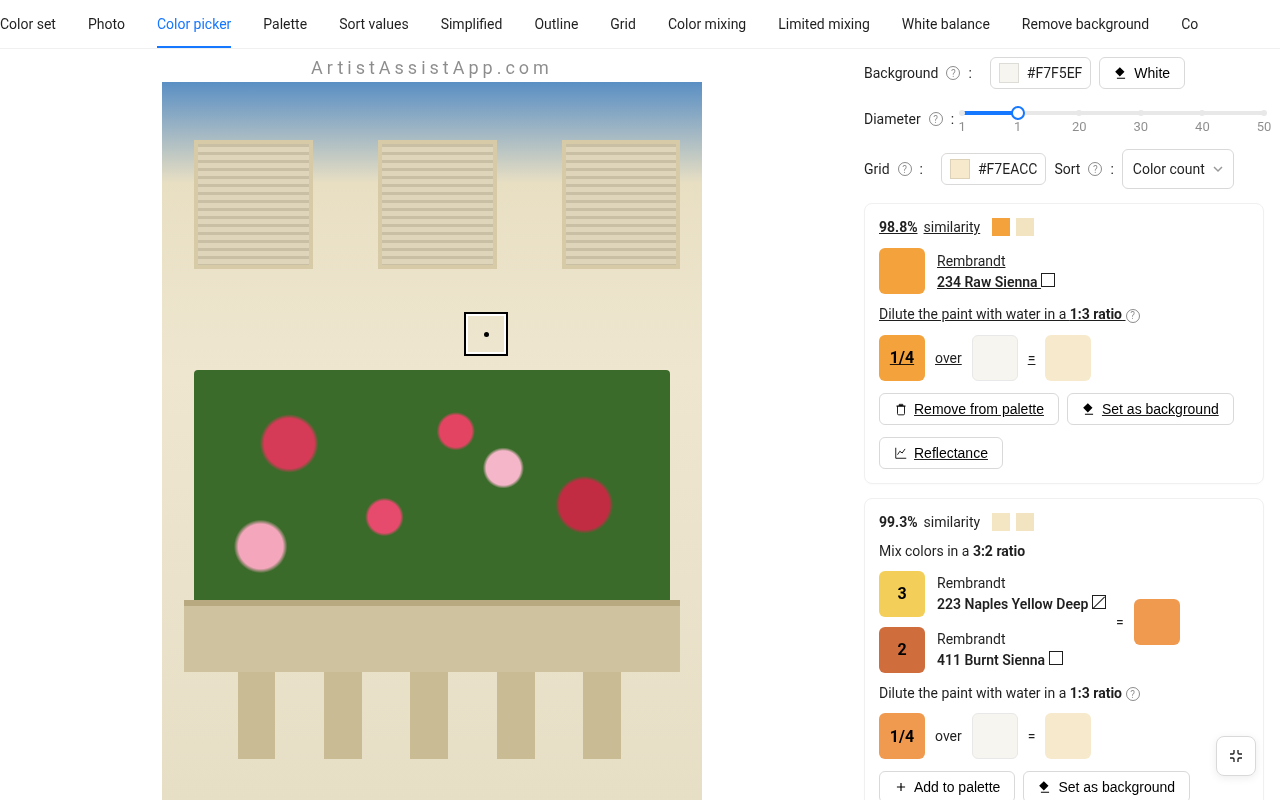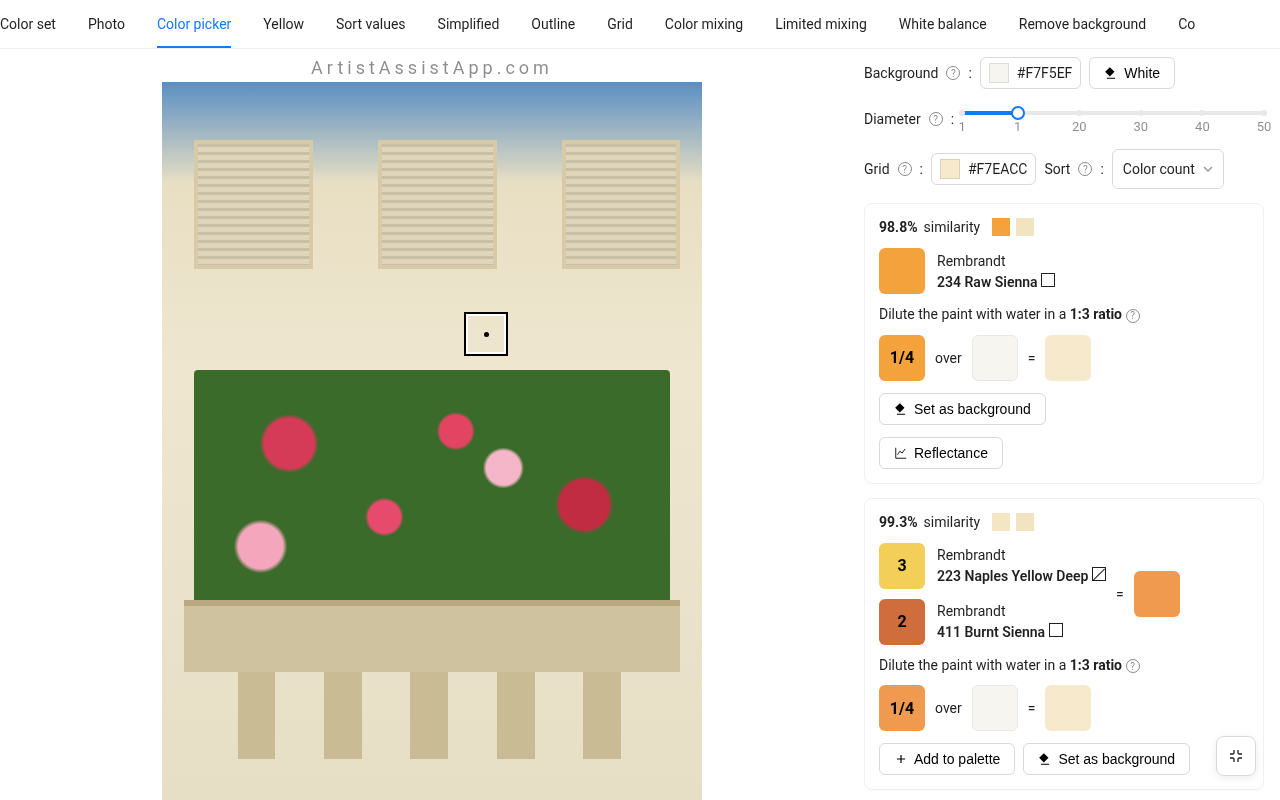--- a/index.html
+++ b/index.html
@@ -8,21 +8,21 @@
 .tab { padding: 16px 0; cursor: pointer; color: rgba(0,0,0,0.88); position: relative; }
 .tab.active { color: #1677ff; }
 .tab.active::after { content: ""; position: absolute; left: 0; right: 0; bottom: 0; height: 2px; background: #1677ff; }
 .content { display: flex; gap: 16px; padding: 8px 16px; }
 .left { flex: 1; display: flex; flex-direction: column; align-items: center; }
 .watermark { color: rgba(0,0,0,0.45); letter-spacing: 4px; font-size: 18px; margin-bottom: 4px; }
 .imagebox { width: 540px; height: 720px; background: linear-gradient(180deg, #5a8fc4 0%, #e8dfc3 14%, #eee6cf 40%, #e7dec6 100%); position: relative; overflow: hidden; }
 .right { width: 400px; display: flex; flex-direction: column; gap: 14px; }
 .row { display: flex; align-items: center; gap: 8px; flex-wrap: wrap; }
 .help-icon { width: 14px; height: 14px; border: 1px solid rgba(0,0,0,0.45); border-radius: 50%; display: inline-flex; align-items: center; justify-content: center; font-size: 10px; color: rgba(0,0,0,0.45); cursor: help; }
-.swatch-input { display: flex; align-items: center; border: 1px solid #d9d9d9; border-radius: 6px; padding: 4px 8px; gap: 8px; height: 32px; }
+.swatch-input { display: flex; align-items: center; border: 1px solid #d9d9d9; border-radius: 6px; padding: 4px 8px; gap: 8px; height: 32px; margin-left: 10px; }
 .swatch { width: 20px; height: 20px; border: 1px solid rgba(0,0,0,0.1); }
 .btn { display: inline-flex; align-items: center; gap: 6px; border: 1px solid #d9d9d9; border-radius: 6px; padding: 4px 14px; height: 32px; cursor: pointer; background: #fff; font-size: 14px; }
 .slider-wrap { flex: 1; display: flex; flex-direction: column; }
 .slider-track { position: relative; height: 4px; background: #e8e8e8; border-radius: 2px; margin: 8px 0 4px; }
 .slider-fill { position: absolute; left: 0; top: 0; bottom: 0; background: #1677ff; border-radius: 2px; }
 .slider-handle { position: absolute; top: 50%; width: 14px; height: 14px; border: 2px solid #1677ff; background: #fff; border-radius: 50%; transform: translate(-50%,-50%); cursor: grab; }
 .slider-dot { position:absolute; top:50%; width:6px; height:6px; background:#e8e8e8; border-radius:50%; transform:translate(-50%,-50%); }
 .slider-marks { position: relative; height: 16px; font-size: 13px; color: rgba(0,0,0,0.45); }
 .slider-marks span { position: absolute; transform: translateX(-50%); }
 .select { display:flex; align-items:center; gap:8px; border:1px solid #d9d9d9; border-radius:6px; padding:4px 10px; height:40px; cursor:pointer; }
@@ -53,21 +53,21 @@
 .picker-dot { width:5px; height:5px; background:#000; border-radius:50%; }
 svg { display:block; }
 </style>
 </head>
 <body>
 
 <div class="tabs" id="tabs-bar">
     <div class="tab">Color set</div>
     <div class="tab">Photo</div>
     <div class="tab active">Color picker</div>
-    <div class="tab">Yellow</div>
+    <div class="tab">Palette</div>
     <div class="tab">Sort values</div>
     <div class="tab">Simplified</div>
     <div class="tab">Outline</div>
     <div class="tab">Grid</div>
     <div class="tab">Color mixing</div>
     <div class="tab">Limited mixing</div>
     <div class="tab">White balance</div>
     <div class="tab">Remove background</div>
     <div class="tab">Co</div>
   </div>
@@ -150,21 +150,21 @@
         <span>:</span>
       <div class="select">
         <span>Color count</span>
         <svg width="10" height="10" viewBox="0 0 10 10">
             <path d="M1 3l4 4 4-4" stroke="rgba(0,0,0,0.4)" fill="none" stroke-width="1.5"></path>
           </svg>
       </div>
     </div>
 
     <div id="cards">
-        <div class="card" style="margin-bottom: 14px;">
+        <div class="card" style="margin-bottom: 14px; text-decoration: underline;">
           <div class="sim-row">
             <b>98.8%</b> 
             <span>similarity</span>
     <span class="sim-sw" style="background:#f3a23c;margin-left:6px"></span>
     <span class="sim-sw" style="background:#f3e4c1"></span>
           </div>
           <div class="paint-row">
         <div class="paint-sw" style="background:#f3a23c"></div>
         <div class="paint-text">
           <span>Rembrandt</span>
@@ -175,39 +175,45 @@
           <div class="dilute-row">
     <div class="ratio-box" style="background:#f3a23c;color:#000">1/4</div>
     <span>over</span>
     <div class="mid-sw" style="background:#f7f5ef"></div>
     <span>=</span>
     <div class="mid-sw" style="background:#f7eacc;border-color:transparent"></div>
   </div>
           <div class="row">
             <button class="btn">
       <svg width="14" height="14" viewBox="0 0 24 24">
+                <path d="M6 7h12v13a2 2 0 0 1-2 2H8a2 2 0 0 1-2-2V7zm3-3h6v2H9V4zM4 7h16" stroke="currentColor" fill="none" stroke-width="1.5"></path>
+              </svg>
+      Remove from palette</button>
+            <button class="btn">
+      <svg width="14" height="14" viewBox="0 0 24 24">
                 <path d="M5 20h14v2H5z M10 2l8 8-8 8-8-8z" fill="currentColor"></path>
               </svg>
       Set as background</button>
           </div>
           <div class="row">
             <button class="btn">
       <svg width="14" height="14" viewBox="0 0 24 24">
                 <path d="M3 3v18h18M6 15l4-6 4 3 5-7" stroke="currentColor" fill="none" stroke-width="1.5"></path>
               </svg>
       Reflectance</button>
           </div>
         </div>
         <div class="card" style="margin-bottom: 14px;">
           <div class="sim-row">
             <b>99.3%</b> 
             <span>similarity</span>
     <span class="sim-sw" style="background:#f5e6c3;margin-left:6px"></span>
     <span class="sim-sw" style="background:#f3e4c1"></span>
           </div>
+          <div>Mix colors in a <b>3:2 ratio</b></div>
           <div class="mix-section">
             <div class="mix-col">
               <div class="paint-row">
         <div class="ratio-box" style="background:#f3cf5a;color:#000">3</div>
         <div class="paint-text">
           <span>Rembrandt</span>
           <span class="paint-name">223 Naples Yellow Deep <span class="sq-icon diag"></span></span>
         </div>
               </div>
               <div class="paint-row">

